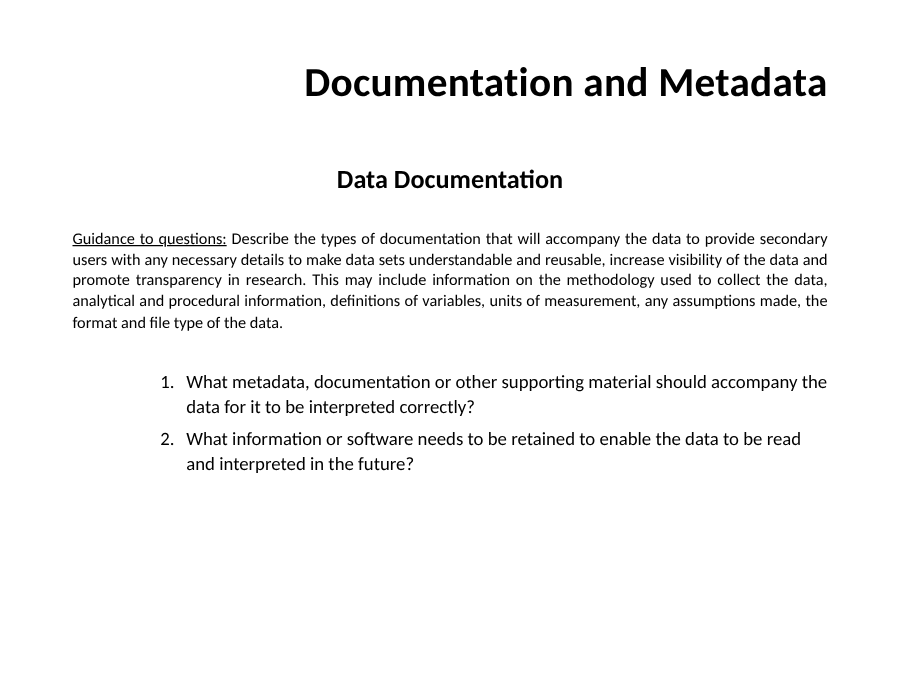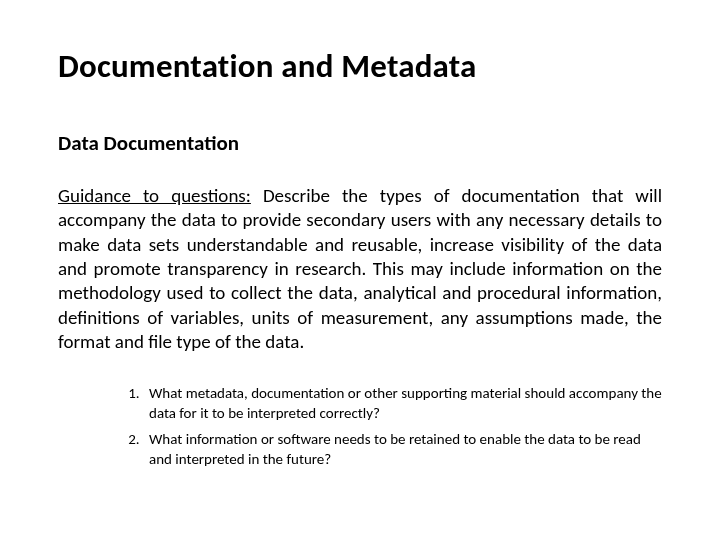--- a/index.html
+++ b/index.html
@@ -1,20 +1,20 @@
 <!DOCTYPE html>
 <html><head>
 <meta charset="utf-8">
 <style>
   * { margin: 0; padding: 0; box-sizing: border-box; }
   html, body { width: 720px; height: 540px; background: #ffffff; font-family: Calibri, "Segoe UI", Arial, sans-serif; color: #000; }
   .page { width: 720px; height: 540px; padding: 46px 58px 0 58px; }
-  .title { font-size: 33px; font-weight: 700; text-align: left; margin-bottom: 44px; letter-spacing: 0.2px; }
-  .subhead { font-size: 21px; font-weight: 700; margin-bottom: 28px; }
-  .para { font-size: 19px; line-height: 1.28; text-align: justify; margin-bottom: 30px; }
+  .title { font-size: 33px; font-weight: 700; text-align: right; margin-bottom: 44px; letter-spacing: 0.2px; }
+  .subhead { font-size: 21px; font-weight: 700; margin-bottom: 28px; text-align: center; }
+  .para { font-size: 13px; line-height: 1.28; text-align: justify; margin-bottom: 30px; }
   .para .lead { text-decoration: underline; }
   .list { list-style: decimal; padding-left: 44px; font-size: 15px; line-height: 1.32; }
   .list li { padding-left: 6px; margin-bottom: 6px; margin-left: 41px; }
 </style>
 </head>
 <body>
 
 <div class="page">
   <h1 class="title">Documentation and Metadata</h1>
   <h2 class="subhead">Data Documentation</h2>

